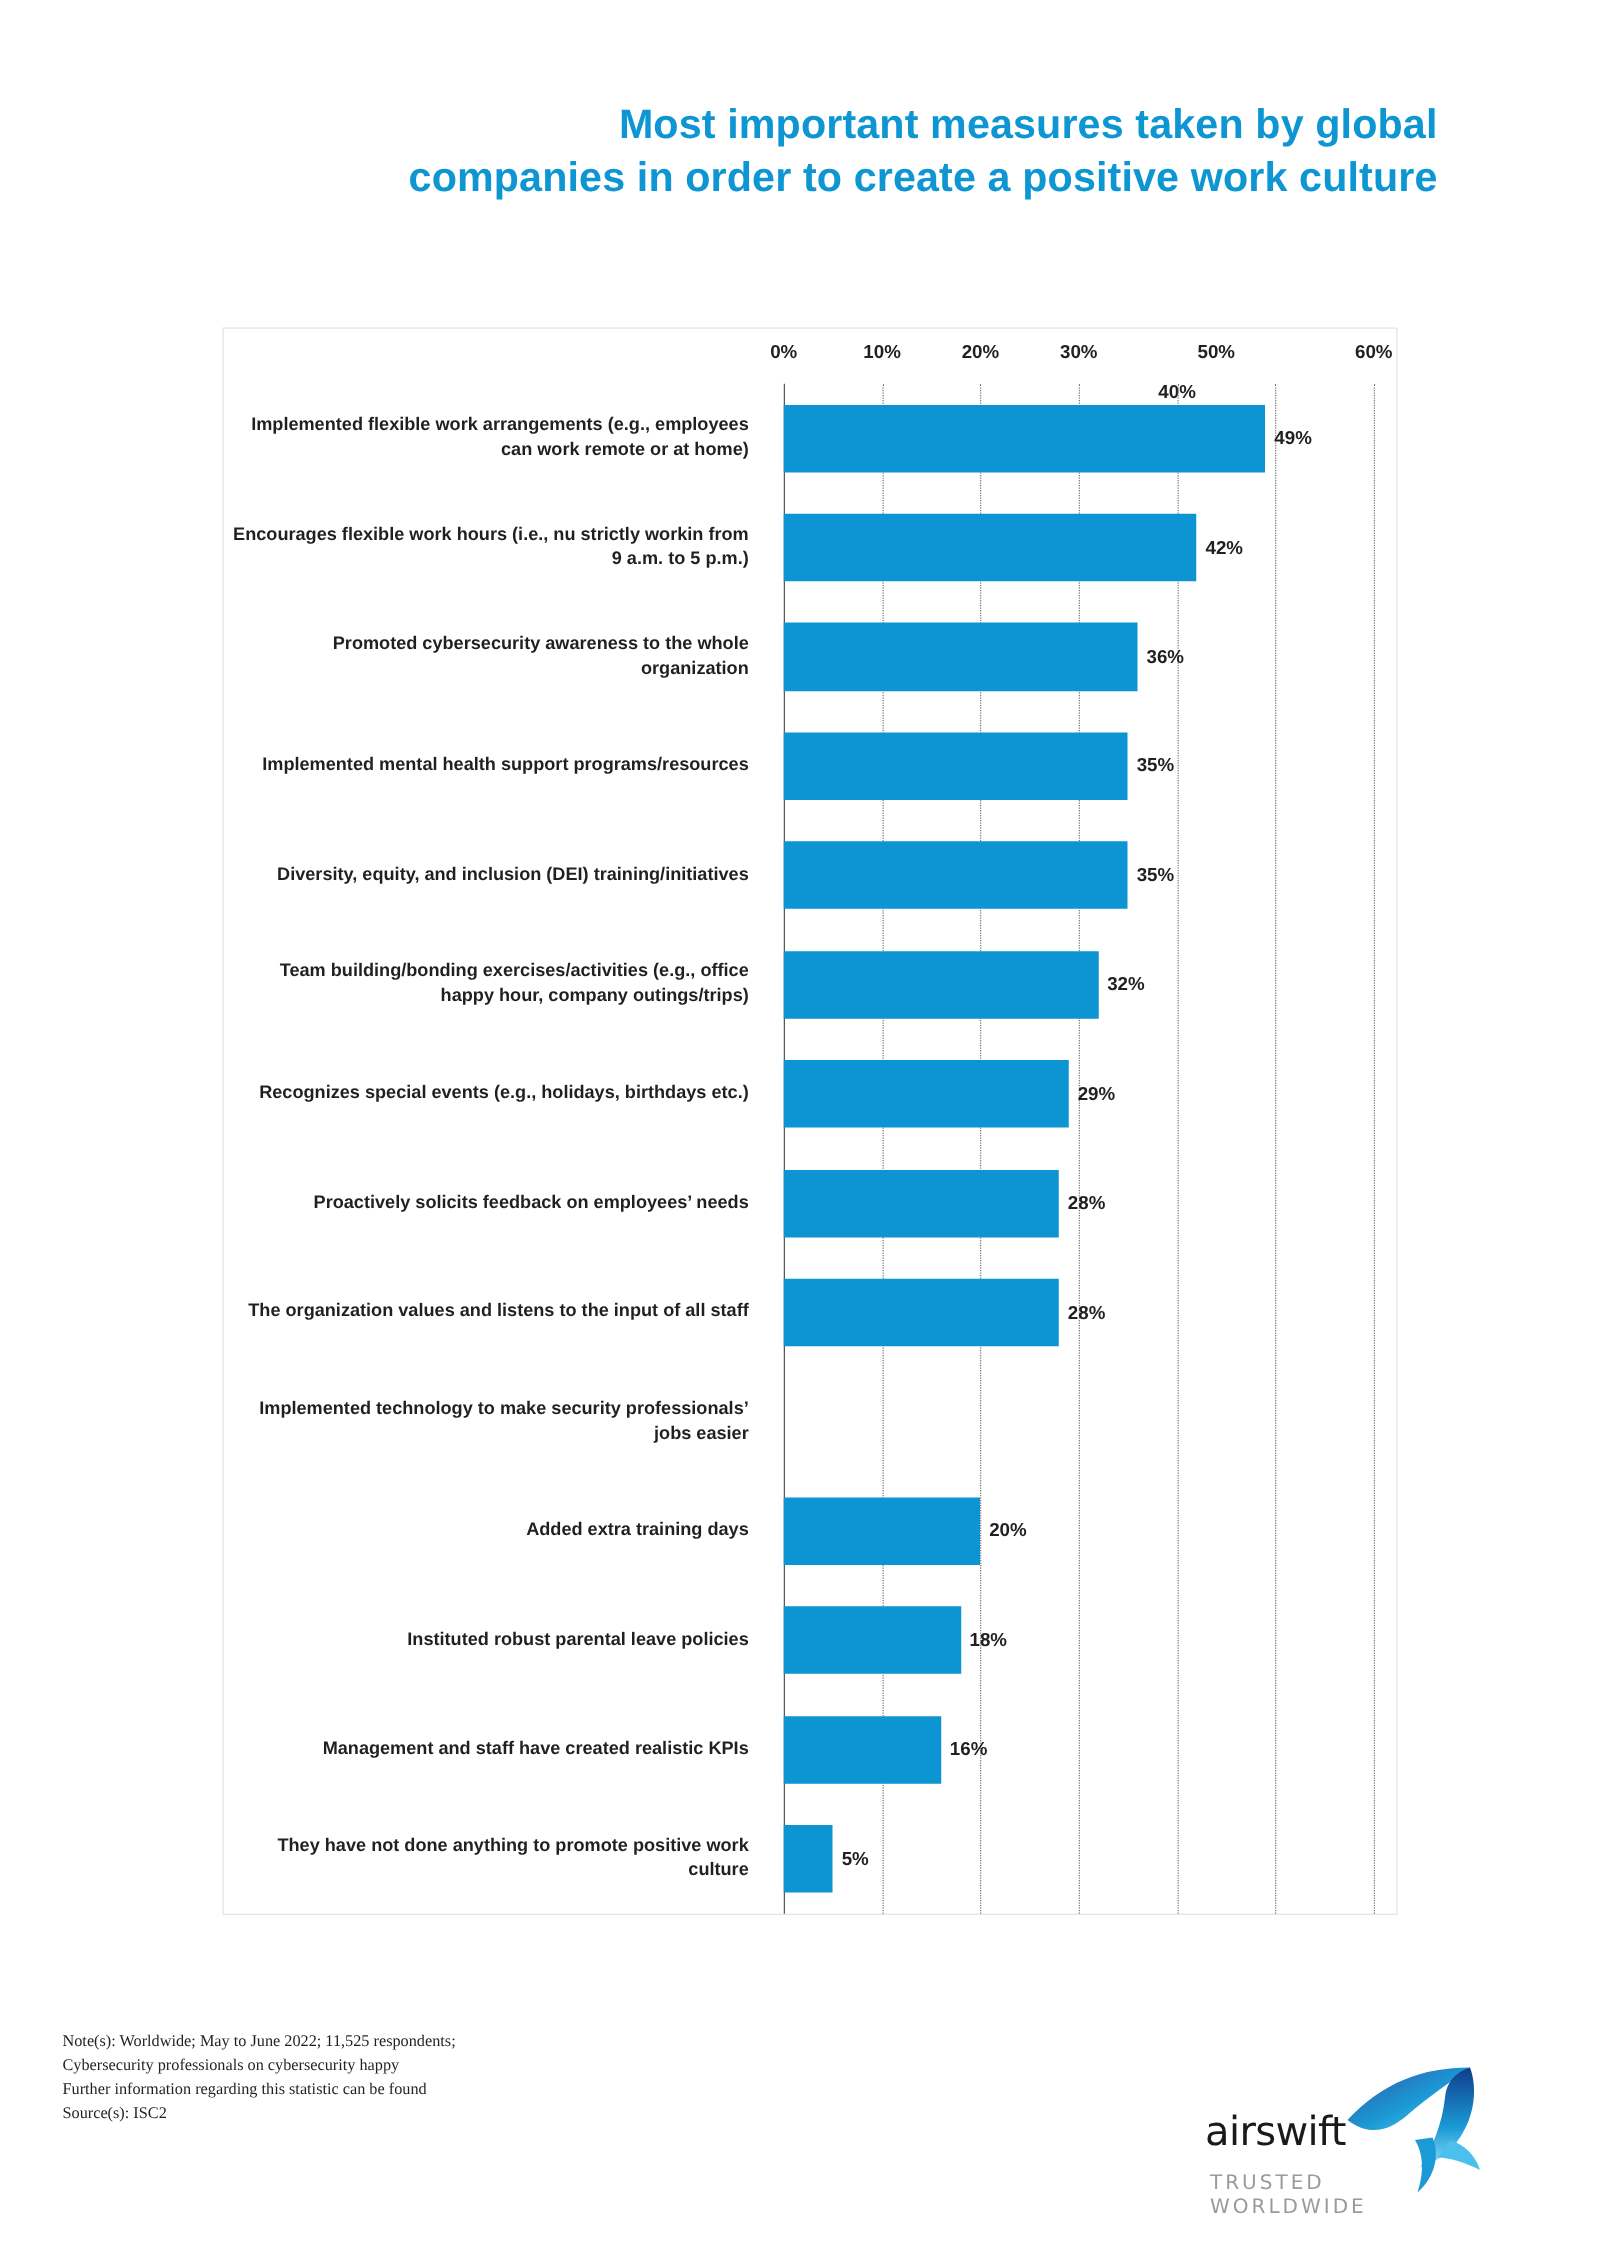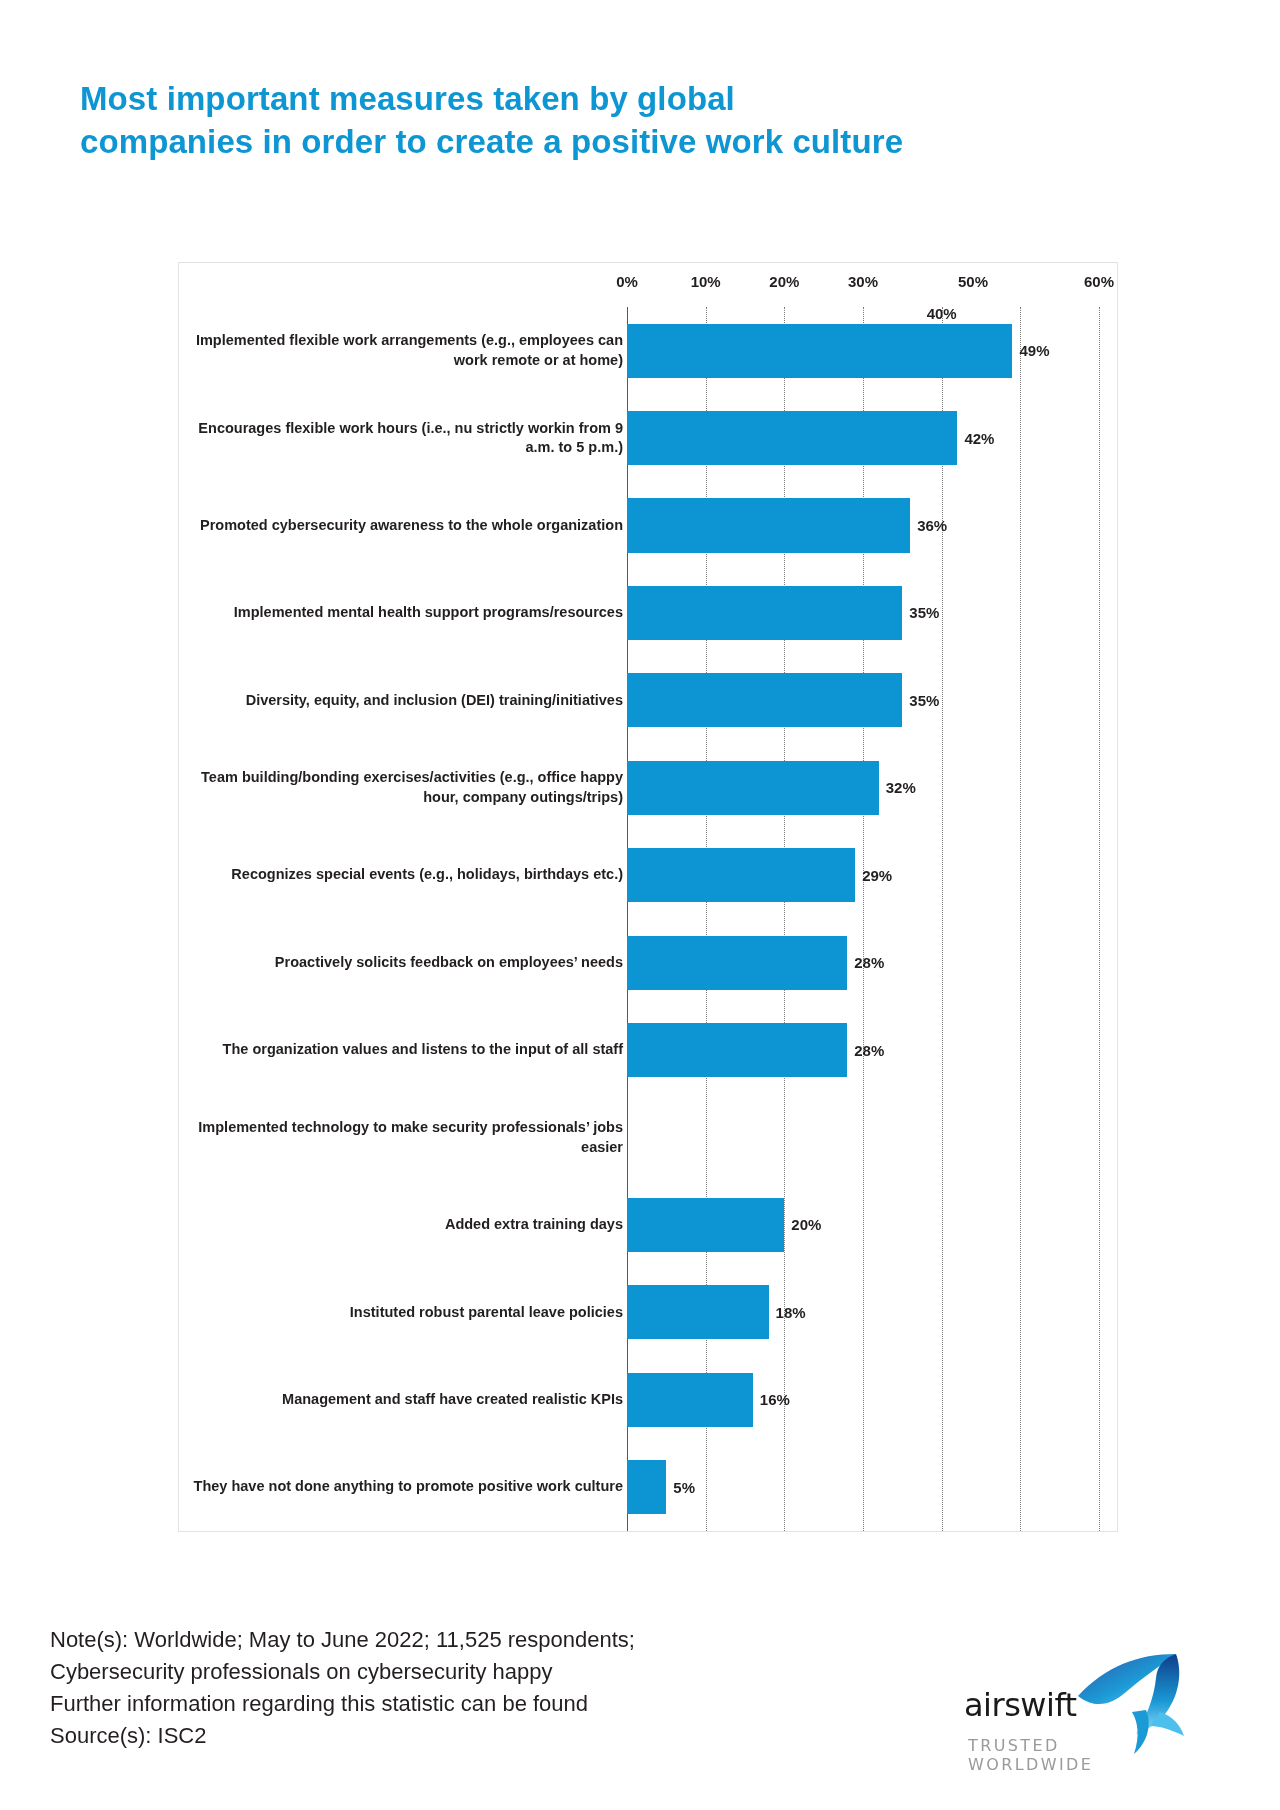--- a/index.html
+++ b/index.html
@@ -11,22 +11,22 @@
     width: 1280px;
     height: 1810px;
     font-family: "Liberation Sans", "DejaVu Sans", sans-serif;
     color: #231f20;
     position: relative;
     overflow: hidden;
   }
 
   
   .title-block {
-    padding: 78px 130px 0 80px;
-    text-align: left;
+    padding: 78px 130px 0 56px;
+    text-align: right;
   }
   .title-line {
     color: #0e96d3;
     font-size: 33px;
     font-weight: bold;
     line-height: 1.30;
     letter-spacing: 0.1px;
     white-space: nowrap;
   }
 
@@ -96,21 +96,21 @@
   }
   .row {
     flex: 1 1 0;
     display: flex;
     align-items: center;
     position: relative;
   }
   .cat-label {
     width: 448px;
     box-sizing: border-box;
-    padding-right: 4px;
+    padding-right: 28px;
     text-align: right;
     font-size: 14.5px;
     font-weight: bold;
     line-height: 1.35;
     color: #231f20;
   }
   .bar-wrap {
     flex: 1 1 auto;
     position: relative;
     height: 100%;
@@ -130,24 +130,25 @@
   }
 
   
   .footer {
     position: absolute;
     left: 50px;
     top: 1624px;
     width: 660px;
   }
   .footer-line {
-    font-size: 22px;
+    font-size: 13px;
     line-height: 1.46;
     color: #231f20;
     white-space: nowrap;
+    font-family: Liberation Serif, serif;
   }
 
   
   .logo {
     position: absolute;
     left: 962px;
     top: 1652px;
     width: 220px;
     height: 110px;
   }

